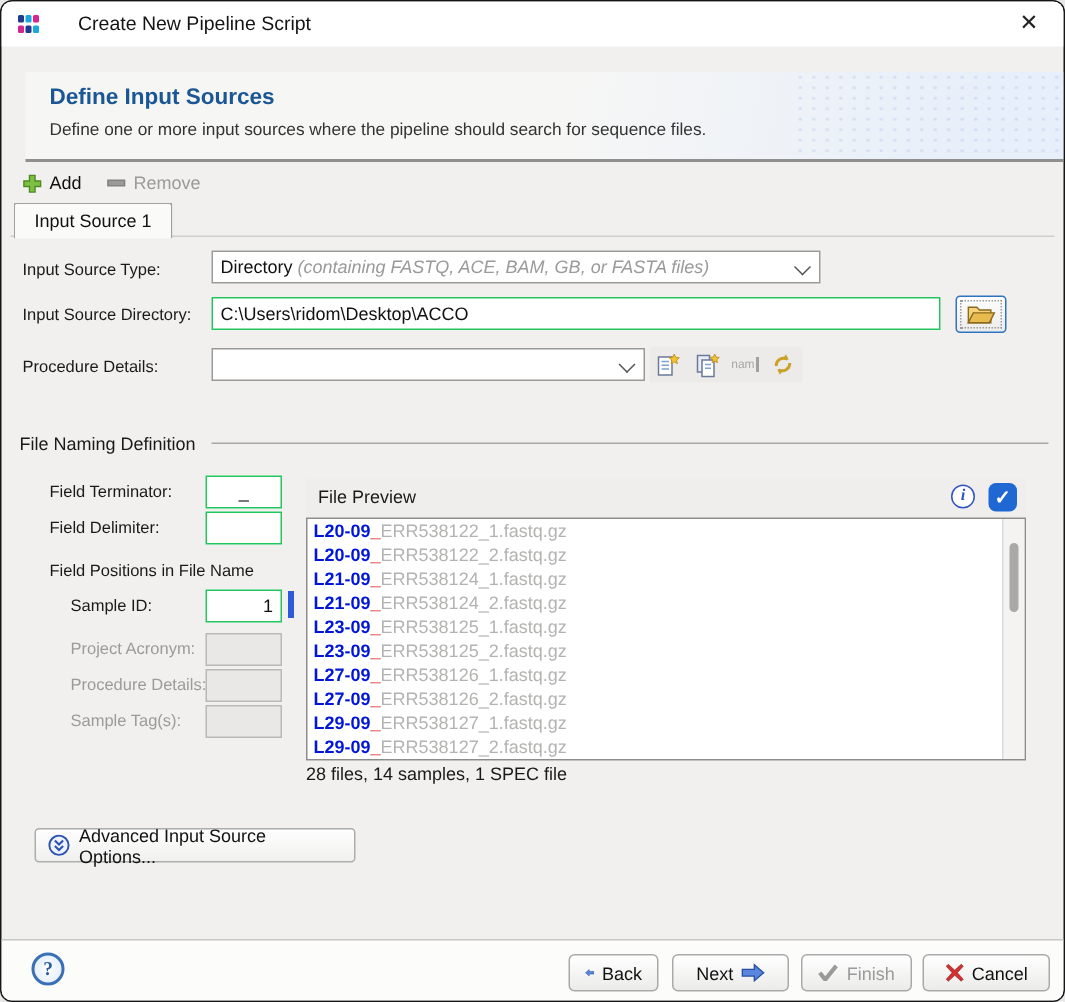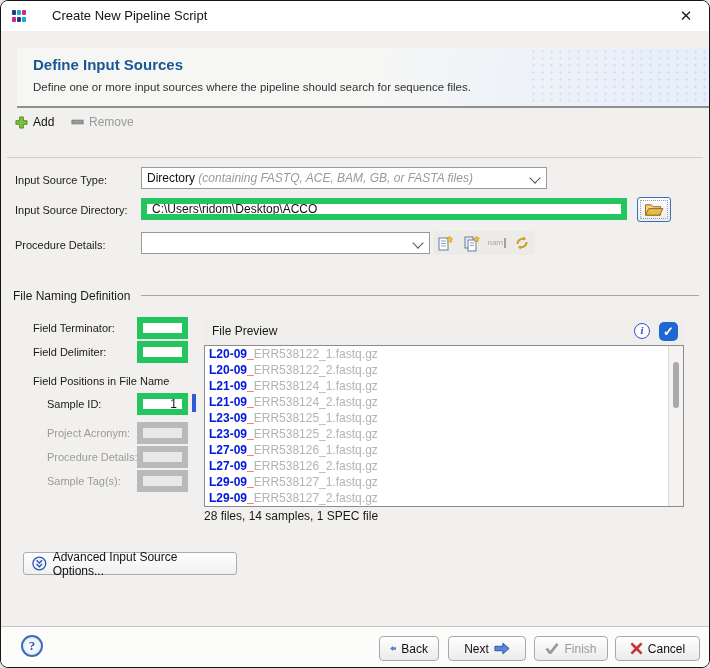--- a/index.html
+++ b/index.html
@@ -34,21 +34,21 @@
     border:1px solid #a0a09e;border-bottom:none;border-radius:2px 2px 0 0;font-size:12px;
     line-height:23px;color:#111;z-index:2;}
   
   .lbl{position:absolute;font-size:11px;color:#1a1a1a;white-space:nowrap;}
   .lbl.dis{color:#9b9b9b;}
   .combo{position:absolute;box-sizing:border-box;height:22px;background:#fff;border:1px solid #999;
     font-size:12px;line-height:20px;padding:0 22px 0 5px;color:#111;white-space:nowrap;overflow:hidden;}
   .combo .hint{font-style:italic;color:#9a9a9a;}
   .combo .chev{position:absolute;right:7px;top:6px;width:7px;height:7px;border-right:1.5px solid #555;
     border-bottom:1.5px solid #555;transform:rotate(45deg);}
-  .txt{position:absolute;box-sizing:border-box;height:22px;background:#fff;border:6px solid #22c55e;
+  .txt{position:absolute;box-sizing:border-box;height:22px;background:#fff;border:1px solid #22c55e;
     font-size:12px;padding:0 5px;color:#111;font-family:"Liberation Sans",sans-serif;}
   .txt:disabled,.txt.dis{background:#e9e8e6;border-color:#b9b9b9;}
   .browse-btn{position:absolute;left:636px;top:196px;width:34px;height:25px;box-sizing:border-box;
     background:linear-gradient(#fefefe,#ececec);border:1px solid #2f73c2;border-radius:3px;
     display:flex;align-items:center;justify-content:center;outline:1px dotted #9a9a9a;outline-offset:-4px;}
   .icon-strip{position:absolute;left:432px;top:230px;width:102px;height:24px;background:#ecebea;
     border-radius:2px;display:flex;align-items:center;justify-content:space-around;}
   .mini-icon{width:22px;height:20px;display:flex;align-items:center;justify-content:center;}
   .rename-ic{font-size:8px;color:#a8a8a8;border-right:2px solid #a0a0a0;padding-right:1px;line-height:10px;}
   
@@ -122,20 +122,21 @@
     <span>Add</span>
   </div>
   <div class="tb-btn tb-remove">
     <svg width="13" height="6" viewBox="0 0 14 6">
       <rect x="1" y="1" width="12" height="4" fill="#9a9a9a" stroke="#7e7e7e"></rect>
     </svg>
     <span>Remove</span>
   </div>
 
   <div class="tabline"></div>
+  <div class="tab">Input Source 1</div>
 
   <div class="lbl" style="left:14px;top:173px">Input Source Type:</div>
   <div class="combo" style="left:140px;top:166px;width:406px">
     <span>Directory</span>
     <span class="hint">(containing FASTQ, ACE, BAM, GB, or FASTA files)</span>
     <span class="chev"></span>
   </div>
 
   <div class="lbl" style="left:14px;top:203px">Input Source Directory:</div>
   <input class="txt" style="left: 140px; top: 197px; width: 486px;" readonly="" value="C:\Users\ridom\Desktop\ACCO">

